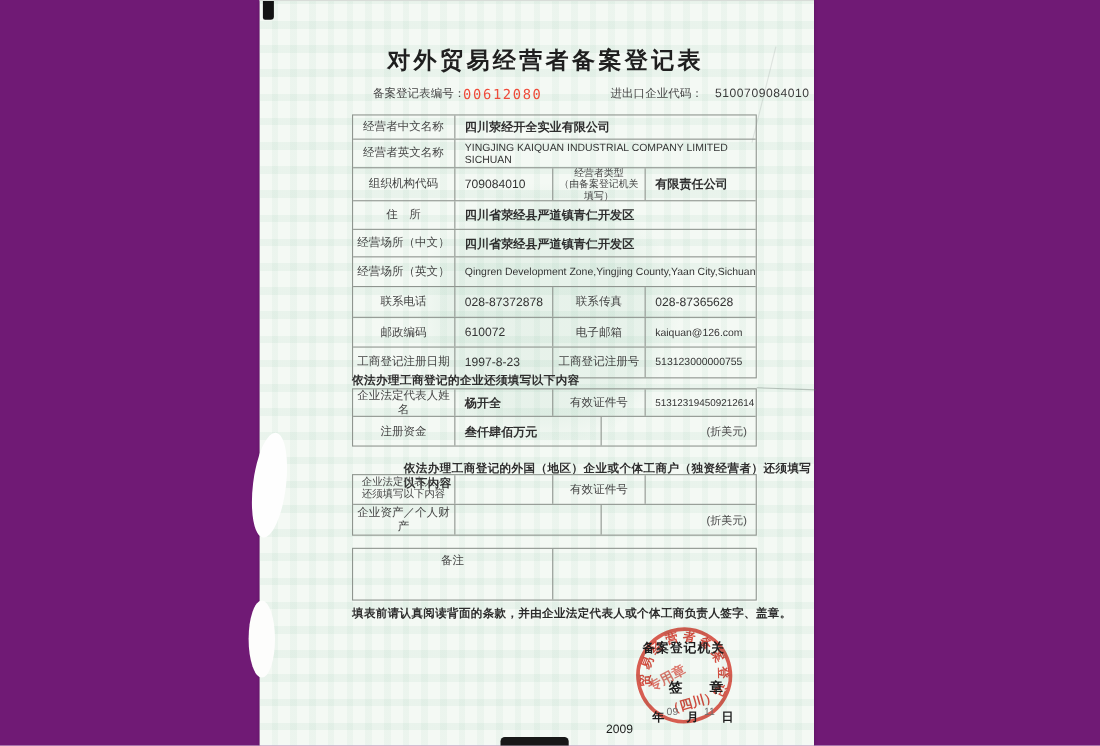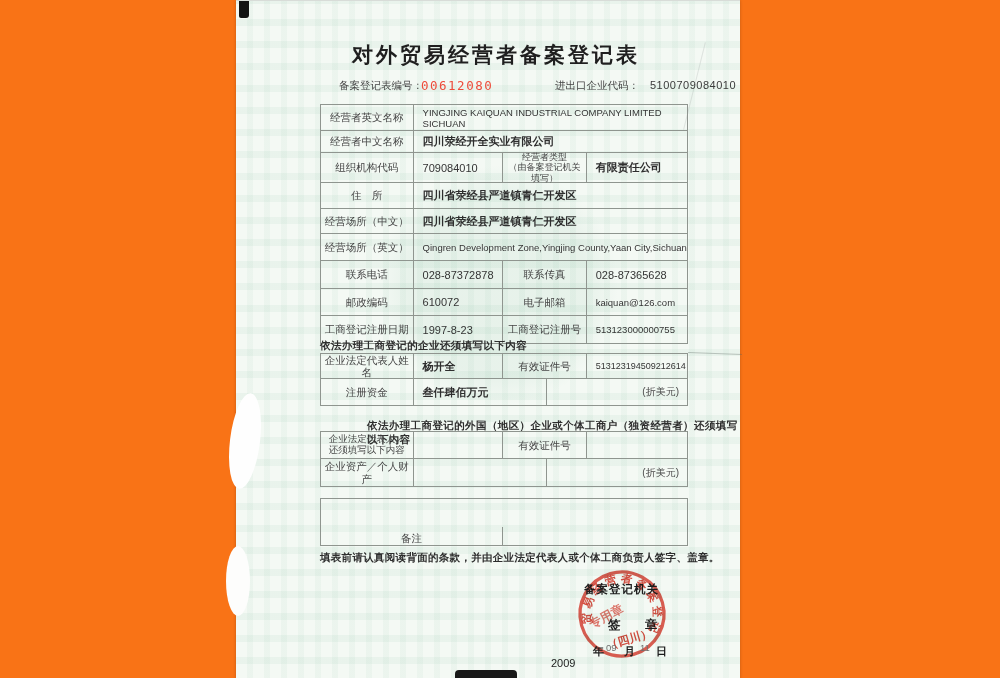--- a/index.html
+++ b/index.html
@@ -1,16 +1,16 @@
 <!DOCTYPE html>
 <html style="--form-no-color: #ee4b3a; --stamp-color: #d93527;"><head>
 <meta charset="utf-8">
 <style>
   html,body{margin:0;padding:0;background:#fdfdfc;}
-  .canvas{position:relative;width:1000px;height:678px;background:#f97316;overflow:hidden;
+  .canvas{position:relative;width:1000px;height:678px;background:#701a75;overflow:hidden;
           font-family:"Liberation Sans",sans-serif;}
   
   .page{position:absolute;left:236px;top:0;width:504px;height:678px;
         background-color:#f4f9f4;
         background-image:
           radial-gradient(circle at 52% 42%, rgba(120,180,150,0.10) 0 90px, rgba(120,180,150,0.0) 120px),
           repeating-linear-gradient(0deg, rgba(255,255,255,0) 0 15px, rgba(125,185,155,0.09) 15px 22px),
           repeating-linear-gradient(90deg, rgba(255,255,255,0) 0 11px, rgba(125,185,155,0.07) 11px 17px);
         box-shadow:0 0 3px rgba(0,0,0,.22);
         border-top:1px solid #d8dcd8;}
@@ -88,27 +88,27 @@
     <div class="form-title">对外贸易经营者备案登记表</div>
 
     <div class="meta">
       <span class="lab m-lab1">备案登记表编号：</span>
       <span class="m-val1">00612080</span>
       <span class="lab m-lab2">进出口企业代码：</span>
       <span class="m-val2">5100709084010</span>
     </div>
 
     <div class="tbl" style="top:103px;">
+      <div class="tr" style="height:22px">
+        <div class="td lab c1">经营者中文名称</div>
+        <div class="td val cn cwide">四川荥经开全实业有限公司</div>
+      </div>
       <div class="tr" style="height:26px">
         <div class="td lab c1">经营者英文名称</div>
         <div class="td val sm cwide">YINGJING KAIQUAN INDUSTRIAL COMPANY LIMITED SICHUAN</div>
-      </div>
-      <div class="tr" style="height:22px">
-        <div class="td lab c1">经营者中文名称</div>
-        <div class="td val cn cwide">四川荥经开全实业有限公司</div>
       </div>
       <div class="tr" style="height:30px">
         <div class="td lab c1">组织机构代码</div>
         <div class="td val c2">709084010</div>
         <div class="td lab xs c3">经营者类型
 （由备案登记机关填写）</div>
         <div class="td val cn c4">有限责任公司</div>
       </div>
       <div class="tr" style="height:26px">
         <div class="td lab c1">住　所</div>
@@ -168,21 +168,21 @@
       </div>
       <div class="tr" style="height:27px">
         <div class="td lab c1">企业资产／个人财产</div>
         <div class="td val cv2"></div>
         <div class="td cnote">(折美元)</div>
       </div>
     </div>
 
     <div class="tbl" style="top:497px;height:48px;">
       <div class="tr remark-row">
-        <div class="td lab remark-label" style="width:49.7%;margin-top:28px;">备注</div>
+        <div class="td lab remark-label" style="width:49.7%;">备注</div>
         <div class="td val cwide"></div>
       </div>
     </div>
 
     <div class="foot-note">填表前请认真阅读背面的条款，并由企业法定代表人或个体工商负责人签字、盖章。</div>
     <div class="authority">备案登记机关</div>
     <div class="sign">签　章</div>
 
     <div class="stamp-wrap">
       <svg viewBox="0 0 120 120" width="112" height="112">

